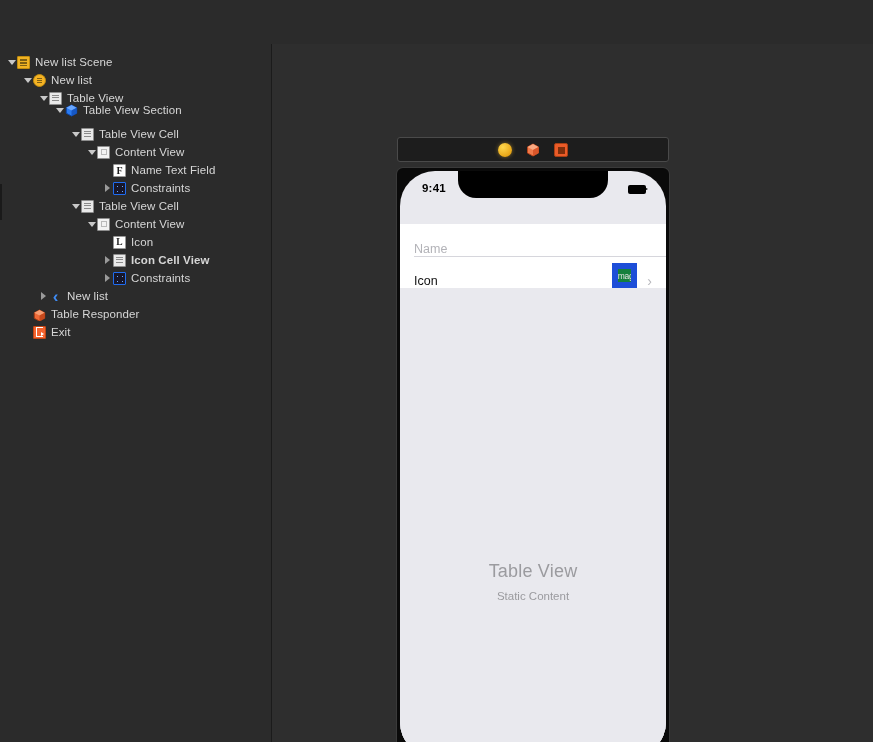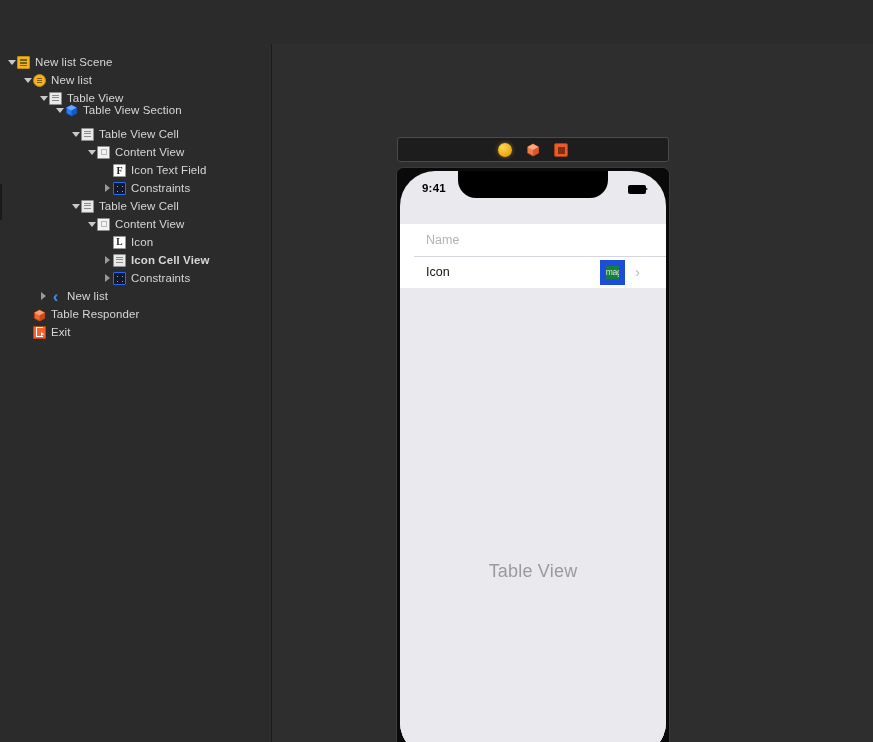--- a/index.html
+++ b/index.html
@@ -287,22 +287,22 @@
   
   #table-area {
     position: absolute;
     left: 0; right: 0; top: 53px; bottom: 0;
     background: #e9e9ee;
   }
   .tv-cell {
     position: relative;
     background: #fff;
     height: 32px;
-    display: flex; align-items: center;
-    padding: 0 26px;
+    display: flex; align-items: flex-end;
+    padding: 0 14px;
   }
   .tv-cell + .tv-cell::before {
     content: "";
     position: absolute;
     left: 14px; right: 0; top: 0; height: 1px;
     background: #d6d6dc;
   }
   .tv-placeholder {
     font-size: 12.5px;
     color: #b3b3b8;
@@ -411,21 +411,21 @@
         <div class="tree-row" style="top: 99px;">
           <div style="width: 86px; flex: 0 0 auto;"></div>
           <div class="twisty open"></div>
           <div class="tree-icon ic-contentview"></div>
           <span class="tree-label">Content View</span>
         </div>
         <div class="tree-row" style="top: 117px;">
           <div style="width: 102px; flex: 0 0 auto;"></div>
           <div class="twisty none"></div>
           <div class="tree-icon ic-textfield"></div>
-          <span class="tree-label">Icon Text Field</span>
+          <span class="tree-label">Name Text Field</span>
         </div>
         <div class="tree-row" style="top: 135px;">
           <div style="width: 102px; flex: 0 0 auto;"></div>
           <div class="twisty closed"></div>
           <div class="tree-icon ic-constraints"></div>
           <span class="tree-label">Constraints</span>
         </div>
         <div class="tree-row" style="top: 153px;">
           <div style="width: 70px; flex: 0 0 auto;"></div>
           <div class="twisty open"></div>
@@ -518,20 +518,21 @@
             <span class="tv-title">Icon</span>
             <span class="tv-image-ph">
               <span>Image</span>
             </span>
             <span class="tv-chevron">›</span>
           </div>
 
           <div id="tv-empty">
             <div id="tv-placeholder-text">
               <div id="tv-ph-title">Table View</div>
+              <div id="tv-ph-sub">Static Content</div>
             </div>
           </div>
         </div>
 
         <div id="home-indicator"></div>
       </div>
     </div>
 
   </div>
 </div>

